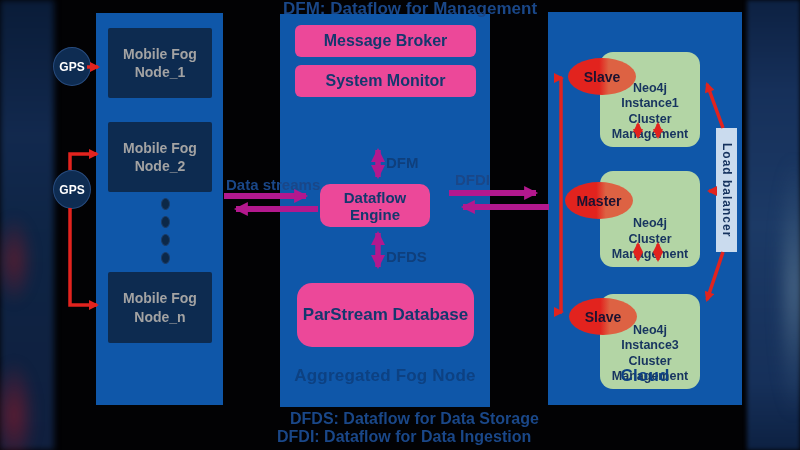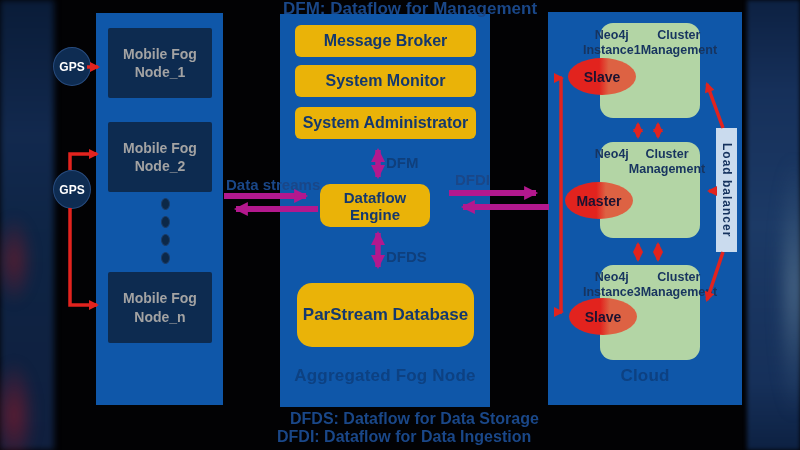--- a/index.html
+++ b/index.html
@@ -26,32 +26,32 @@
   .mid-panel{left:280px;top:14px;width:210px;height:393px;}
   .cloud-panel{left:548px;top:12px;width:194px;height:393px;}
   .panel-label{color:#0d4182;font-size:17px;text-align:center;letter-spacing:.2px;}
   
   .gps{width:36px;height:37px;border-radius:50%;background:#0e2c52;border:1px solid #274b7e;
     color:#fff;font-size:12px;display:flex;align-items:center;justify-content:center;}
   .nodebox{left:108px;width:104px;background:#0d2b50;border-radius:2px;color:#a3a3a3;
     font-size:14px;line-height:1.3;display:flex;flex-direction:column;align-items:center;justify-content:center;text-align:center;}
   .dot{left:161px;width:7px;height:10px;border-radius:50%;background:#0c2848;border:1px solid #1c3c66;}
   
-  .greenbox{background:#eab308;color:#14386e;display:flex;align-items:center;justify-content:center;text-align:center;}
+  .greenbox{background:#ec4899;color:#14386e;display:flex;align-items:center;justify-content:center;text-align:center;}
   .comp{left:295px;width:181px;height:32px;border-radius:6px;font-size:16px;}
   .engine{left:320px;top:184px;width:110px;height:43px;border-radius:10px;font-size:15px;}
   .db{left:297px;top:283px;width:177px;height:64px;border-radius:15px;font-size:17px;}
   
   .flowlbl{font-size:15px;color:#0f3f7c;}
   .flowlbl-dark{font-size:15px;color:#1a4788;}
   .legend{color:#1a4788;font-size:16px;white-space:nowrap;}
   
   .instbox{left:600px;width:100px;background:#b3d5a5;border-radius:13px;color:#17345f;
-    font-size:12.5px;line-height:1.22;display:flex;flex-direction:row;justify-content:center;
-    text-align:center;padding:5px 0;box-sizing:border-box;}
+    font-size:12.5px;line-height:1.22;display:flex;flex-direction:column;justify-content:flex-end;
+    text-align:center;padding:5px 0;box-sizing:border-box;margin-top:29px;}
   .role{width:68px;height:37px;border-radius:50%;
     background:linear-gradient(90deg,#e2231e 46%,#dd6243 60%);
     color:#1c1230;font-size:14px;display:flex;align-items:center;justify-content:center;z-index:3;}
   .lb{left:716px;top:128px;width:21px;height:124px;background:#cadbee;color:#15325e;
     font-size:12px;writing-mode:vertical-rl;display:flex;align-items:center;justify-content:center;
     letter-spacing:1px;z-index:2;}
   svg.overlay{position:absolute;left:0;top:0;z-index:4;pointer-events:none;}
   .z2{z-index:2;}
 </style>
 </head>
@@ -88,21 +88,20 @@
   <div class="abs dot z2" style="top:252px;"></div>
   <div class="abs nodebox z2" style="top:272px;height:71px;">
     <span>Mobile Fog</span>
     <span>Node_n</span>
   </div>
 
   <div class="abs panel mid-panel"></div>
 
   <div class="abs greenbox comp z2" style="top:25px;">Message Broker</div>
   <div class="abs greenbox comp z2" style="top:65px;">System Monitor</div>
-  <div class="abs greenbox comp z2" style="top:107px;">System Administrator</div>
   <div class="abs greenbox engine z2">Dataflow Engine</div>
   <div class="abs greenbox db z2">ParStream Database</div>
   <div class="abs panel-label z2" style="left:280px;top:366px;width:210px;">Aggregated Fog Node</div>
 
   <div class="abs flowlbl z2" style="left:386px;top:154px;">DFM</div>
   <div class="abs flowlbl z2" style="left:386px;top:248px;">DFDS</div>
   <div class="abs flowlbl-dark z2" style="left:226px;top:176px;">Data streams</div>
   <div class="abs flowlbl-dark z2" style="left:455px;top:171px;">DFDI</div>
 
   <div class="abs legend" style="left:283px;top:-1px;font-size:17px;">DFM: Dataflow for Management</div>

